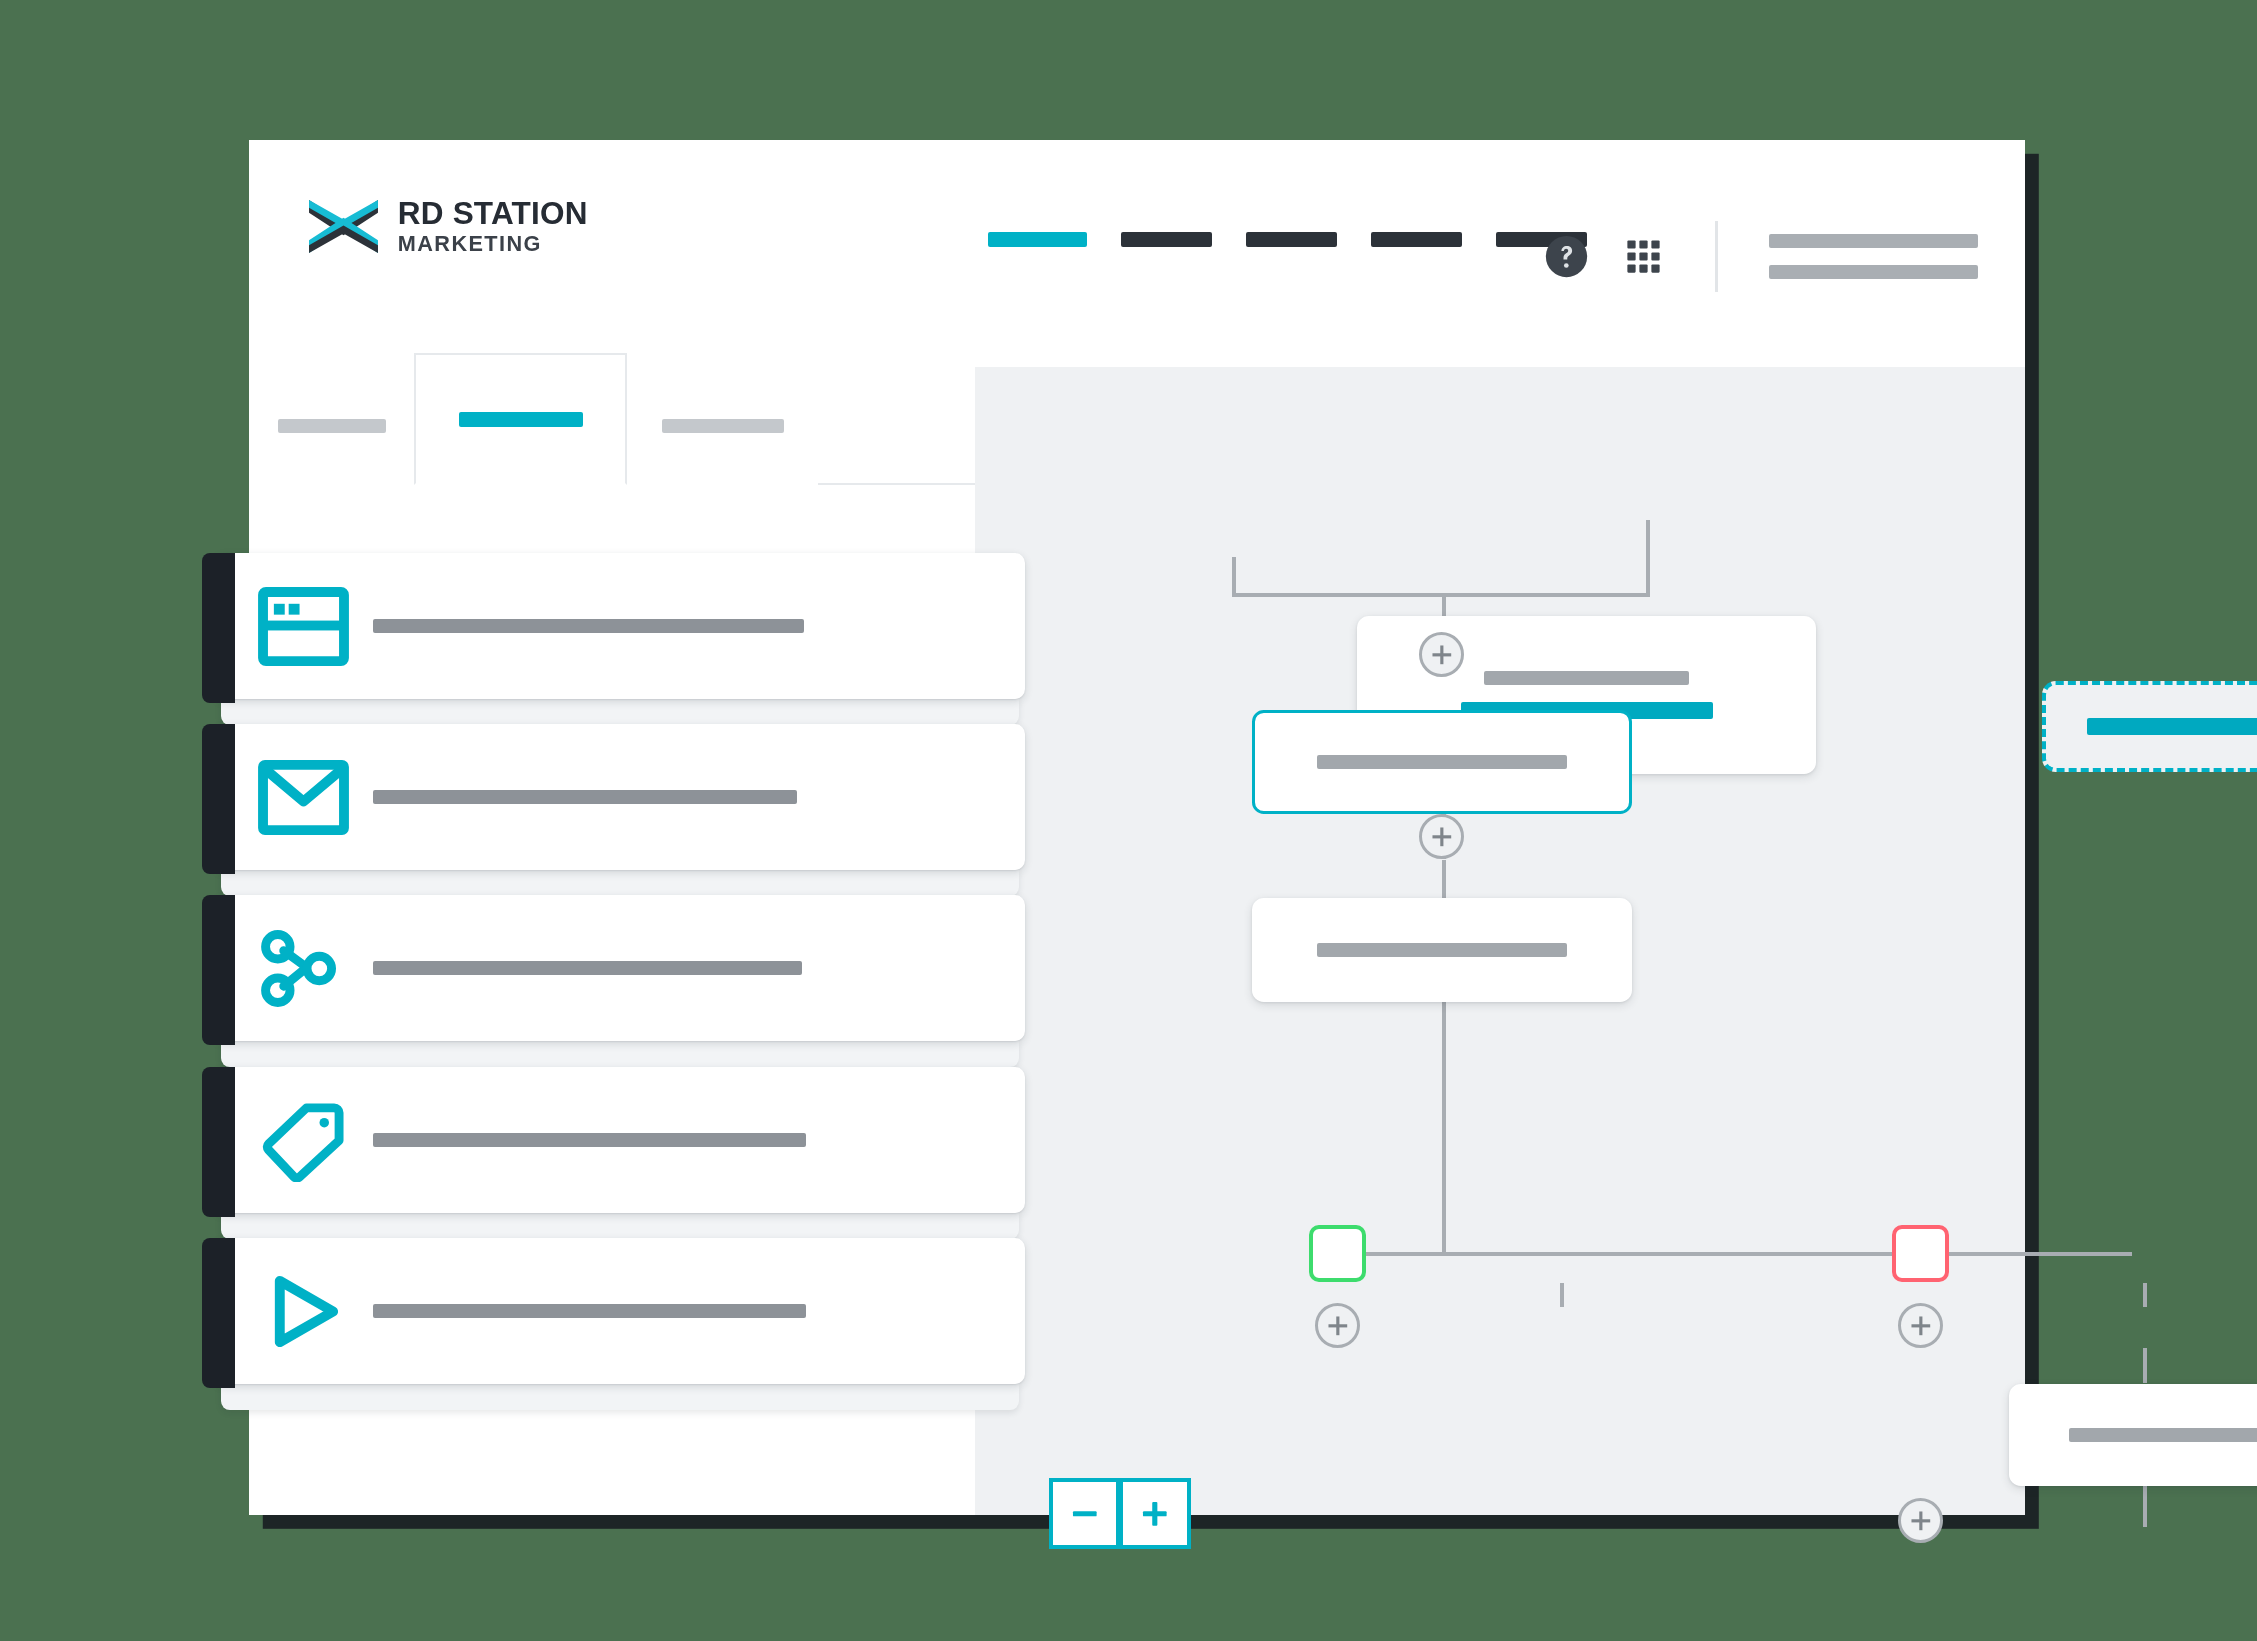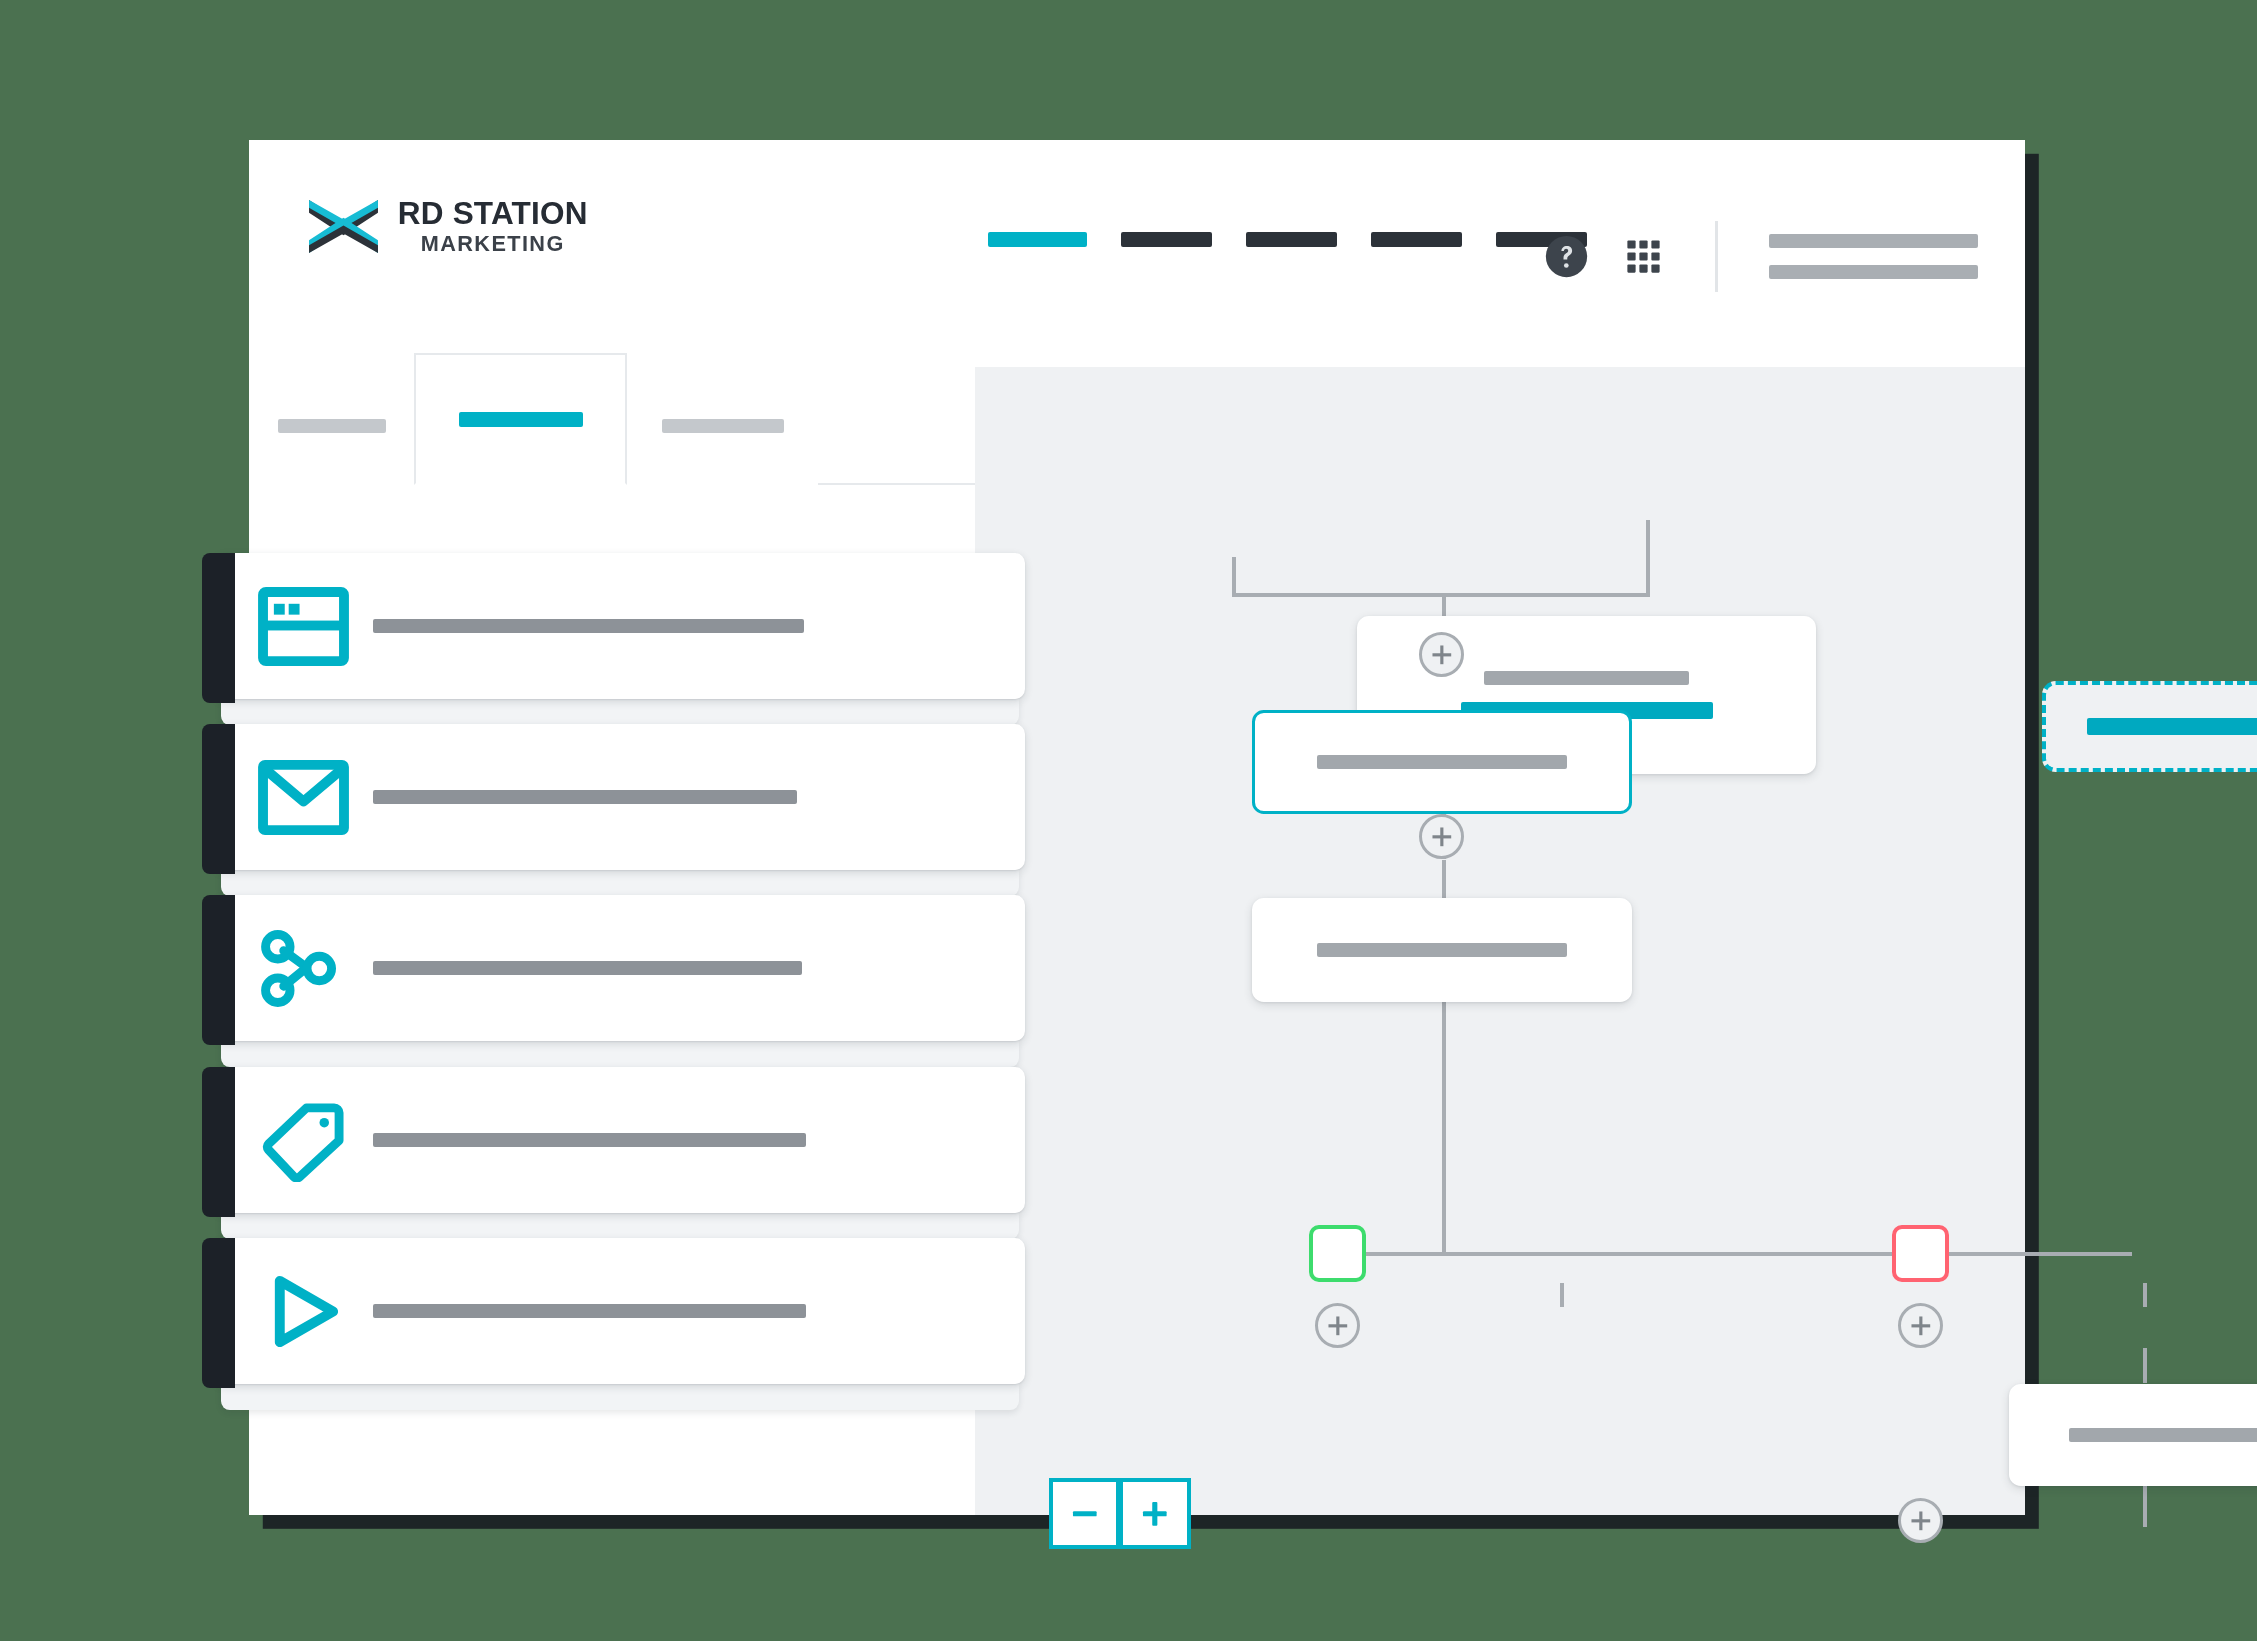--- a/index.html
+++ b/index.html
@@ -38,21 +38,21 @@
 
   #brand-logo {
     position: absolute;
     left: 56px;
     top: 54px;
     display: flex;
     align-items: center;
     gap: 15.8px;
   }
   #logo-mark { width: 77px; height: 65px; display: block; }
-  #logo-wordmark { display: flex; flex-direction: column; line-height: 1; text-align: center; }
+  #logo-wordmark { display: flex; flex-direction: column; line-height: 1; }
   .wm-top {
     font-size: 31.5px; font-weight: bold; letter-spacing: 0.2px;
     color: #262c34; white-space: nowrap;
   }
   .wm-bottom {
     font-size: 21.7px; font-weight: bold; letter-spacing: 1.4px;
     color: #3b4149; margin-top: 3.9px; white-space: nowrap;
   }
 
   

